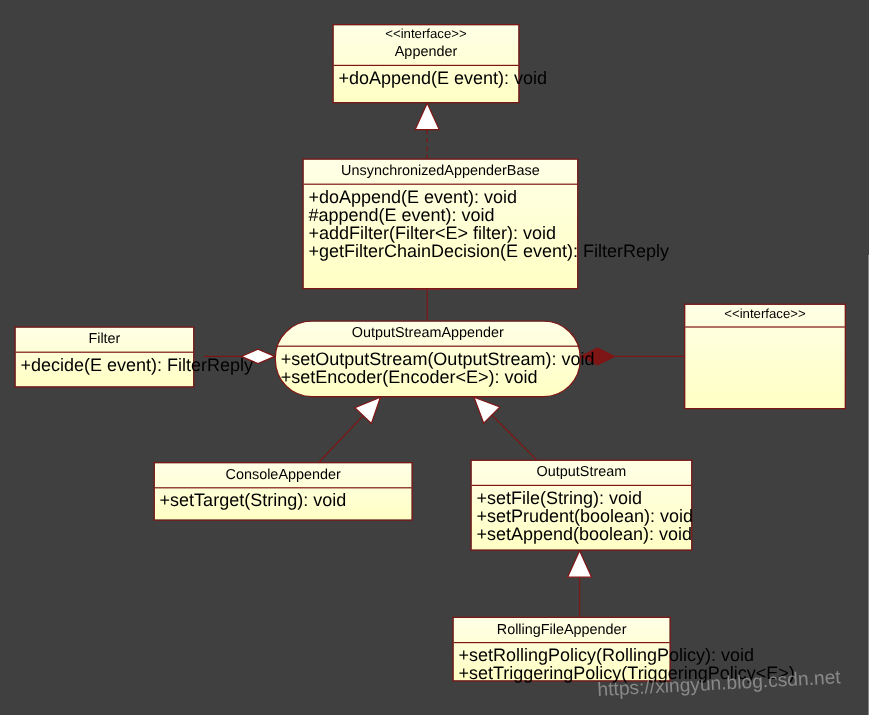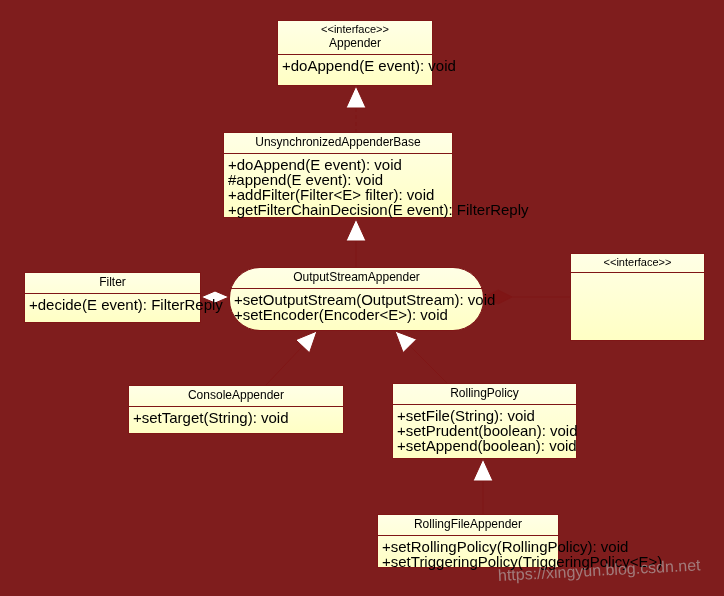--- a/index.html
+++ b/index.html
@@ -1,20 +1,20 @@
 <!DOCTYPE html>
 <html><head>
 <meta charset="utf-8">
 <style>
   html, body { margin: 0; padding: 0; background: #ffffff; }
   #canvas {
     position: relative;
     width: 724px;
     height: 596px;
-    background: #7f1d1d;
+    background: #404040;
     font-family: "Liberation Sans", sans-serif;
     overflow: hidden;
   }
   .uml-class {
     position: absolute;
     box-sizing: border-box;
     background: linear-gradient(#ffffe6, #ffffc4);
     border: 1px solid #7f1616;
     color: #000000;
     z-index: 2;
@@ -24,23 +24,23 @@
     text-align: center;
     padding: 2px 4px 3px 4px;
   }
   .uml-stereotype { font-size: 11px; line-height: 13px; }
   .uml-name { font-size: 12px; font-weight: normal; line-height: 15px; }
   .uml-methods { padding: 3px 4px 2px 4px; }
   .uml-method { font-size: 15px; line-height: 15px; white-space: nowrap; }
 
   
   #box-appender   { left: 277px; top:  20px; width: 156px; height: 66px; }
-  #box-uab        { left: 223px; top: 132px; width: 230px; height: 86px; }
+  #box-uab        { left: 252px; top: 132px; width: 230px; height: 109px; }
   #box-osa        { left: 229px; top: 267px; width: 255px; height: 64px; border-radius: 31px; }
-  #box-filter     { left:  24px; top: 272px; width: 177px; height: 51px; }
+  #box-filter     { left:  12px; top: 272px; width: 150px; height: 51px; }
   #box-encoder    { left: 570px; top: 253px; width: 135px; height: 88px; }
   #box-console    { left: 128px; top: 385px; width: 216px; height: 49px; }
   #box-file       { left: 392px; top: 383px; width: 185px; height: 76px; }
   #box-rolling    { left: 377px; top: 514px; width: 182px; height: 54px; }
 
   #connectors {
     position: absolute;
     left: 0; top: 0;
     width: 724px; height: 596px;
     z-index: 1;
@@ -150,21 +150,21 @@
     <div class="uml-title">
       <div class="uml-name">ConsoleAppender</div>
     </div>
     <div class="uml-methods">
       <div class="uml-method">+setTarget(String): void</div>
     </div>
   </div>
 
   <div class="uml-class" id="box-file">
     <div class="uml-title">
-      <div class="uml-name">RollingPolicy</div>
+      <div class="uml-name">OutputStream</div>
     </div>
     <div class="uml-methods">
       <div class="uml-method">+setFile(String): void</div>
       <div class="uml-method">+setPrudent(boolean): void</div>
       <div class="uml-method">+setAppend(boolean): void</div>
     </div>
   </div>
 
   <div class="uml-class" id="box-rolling">
     <div class="uml-title">

